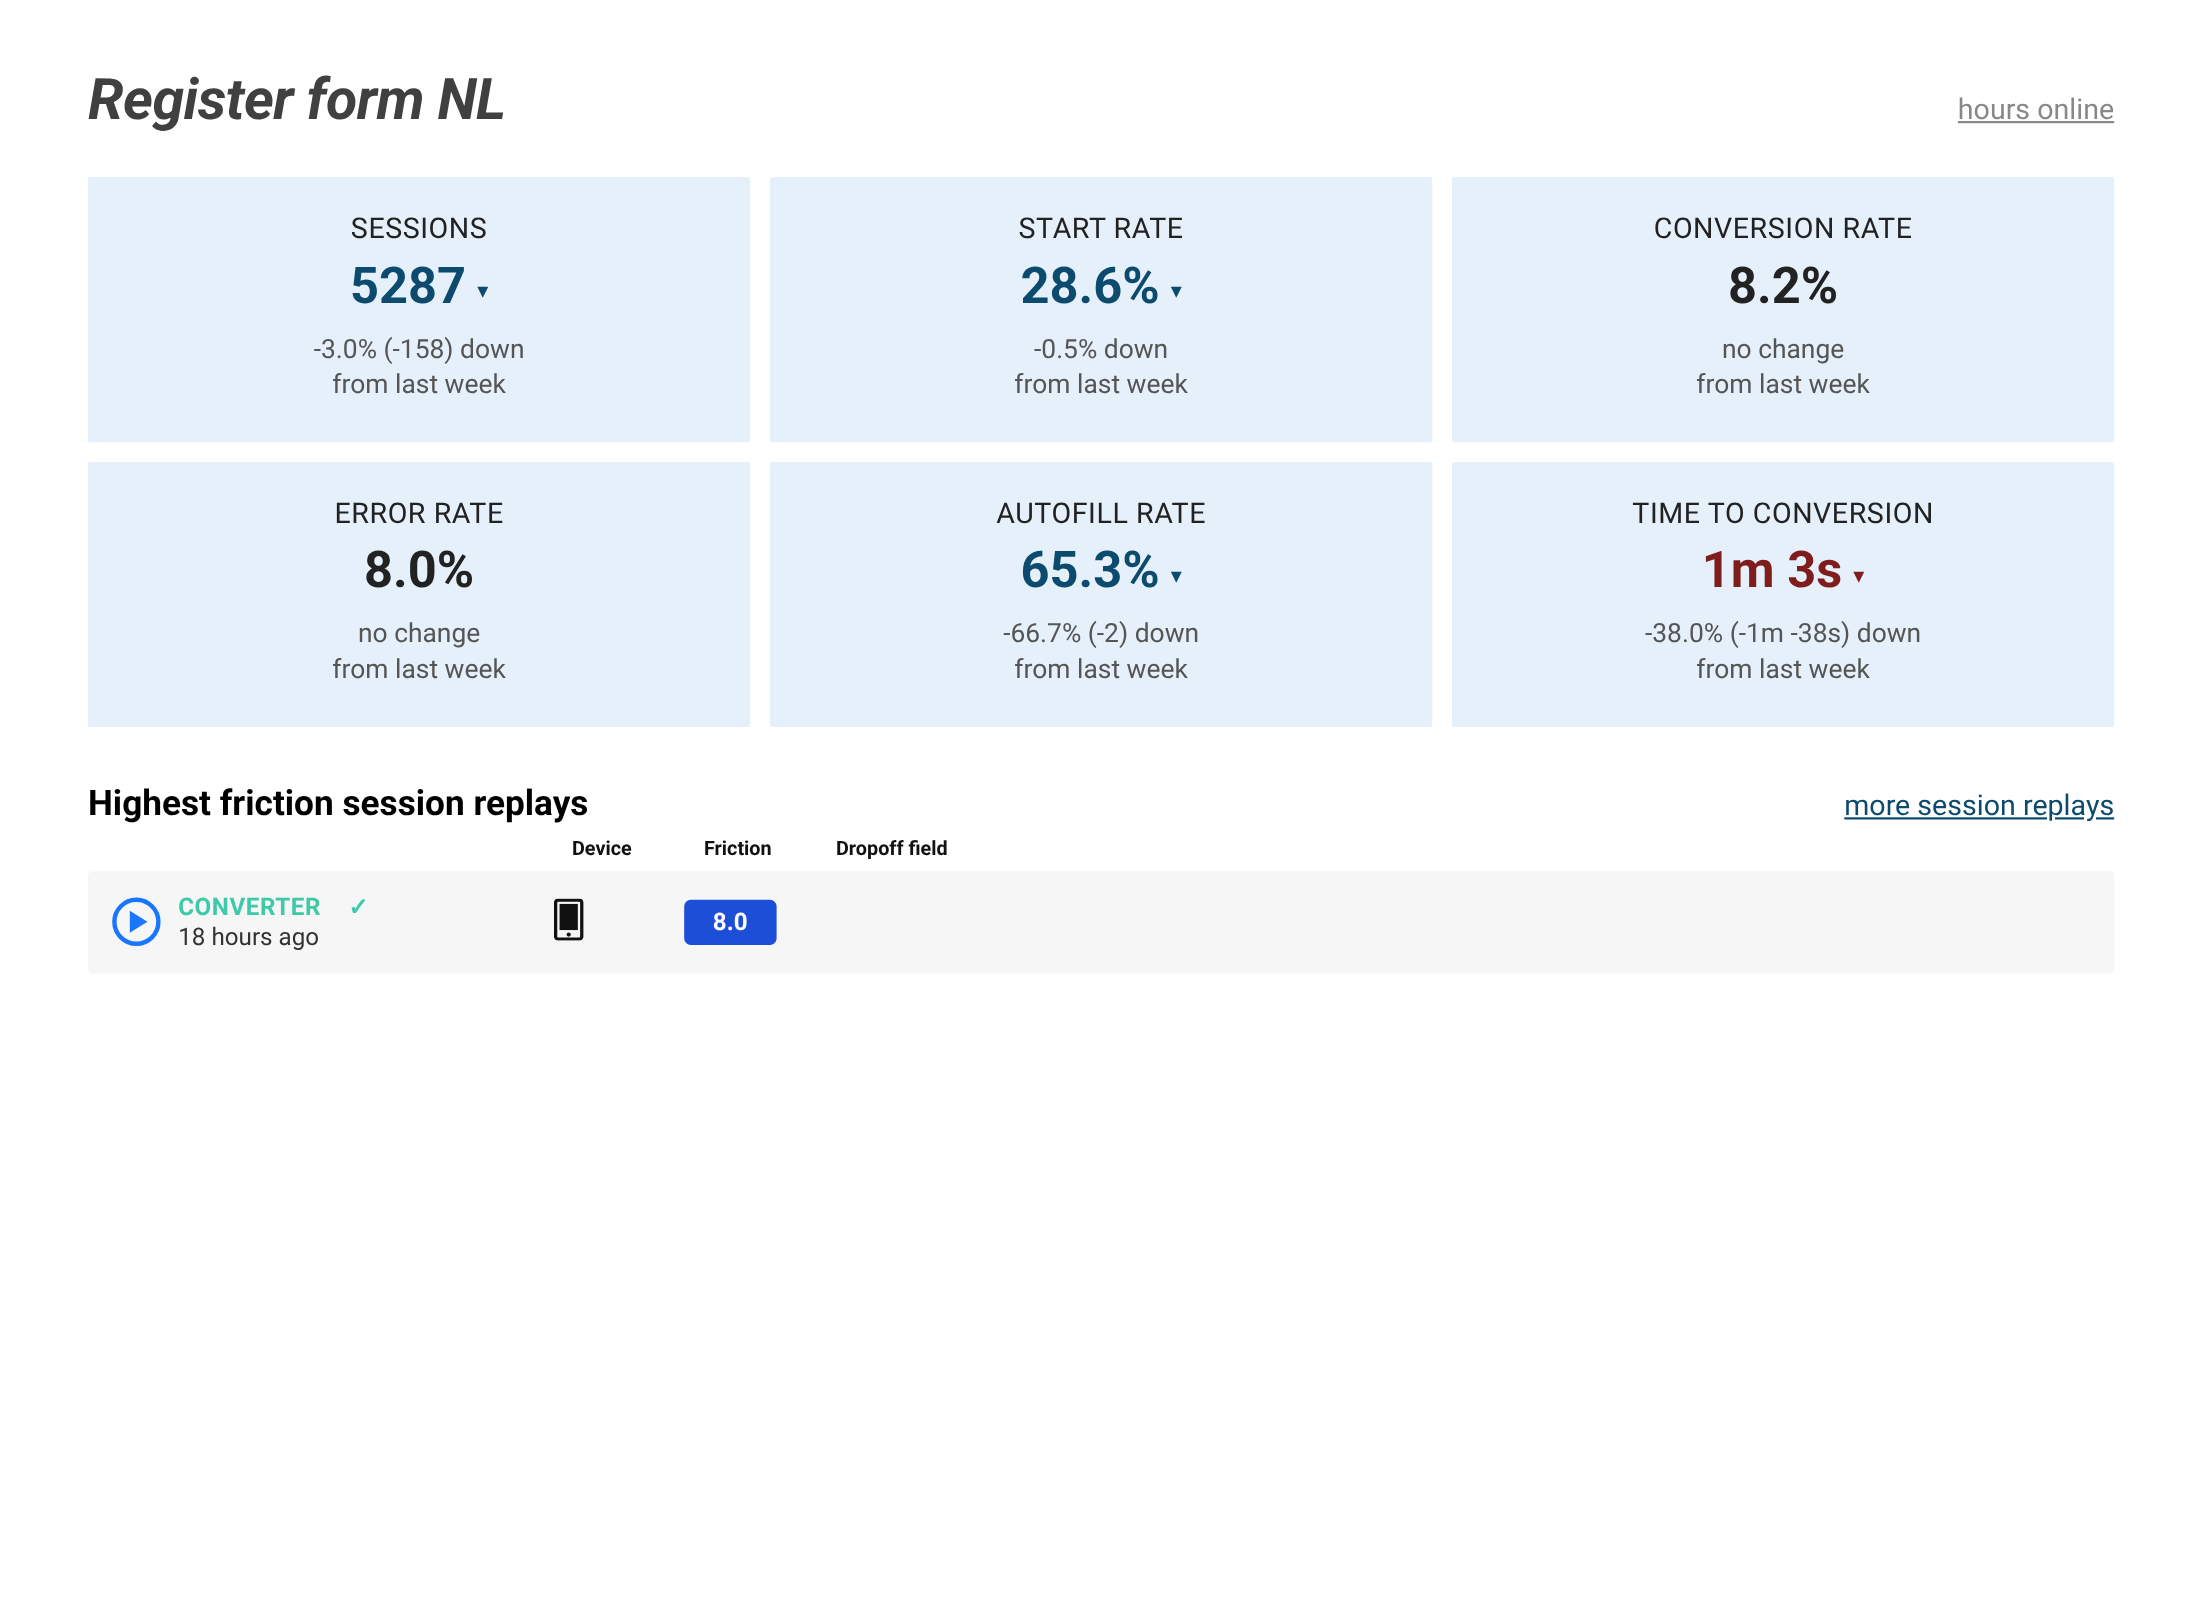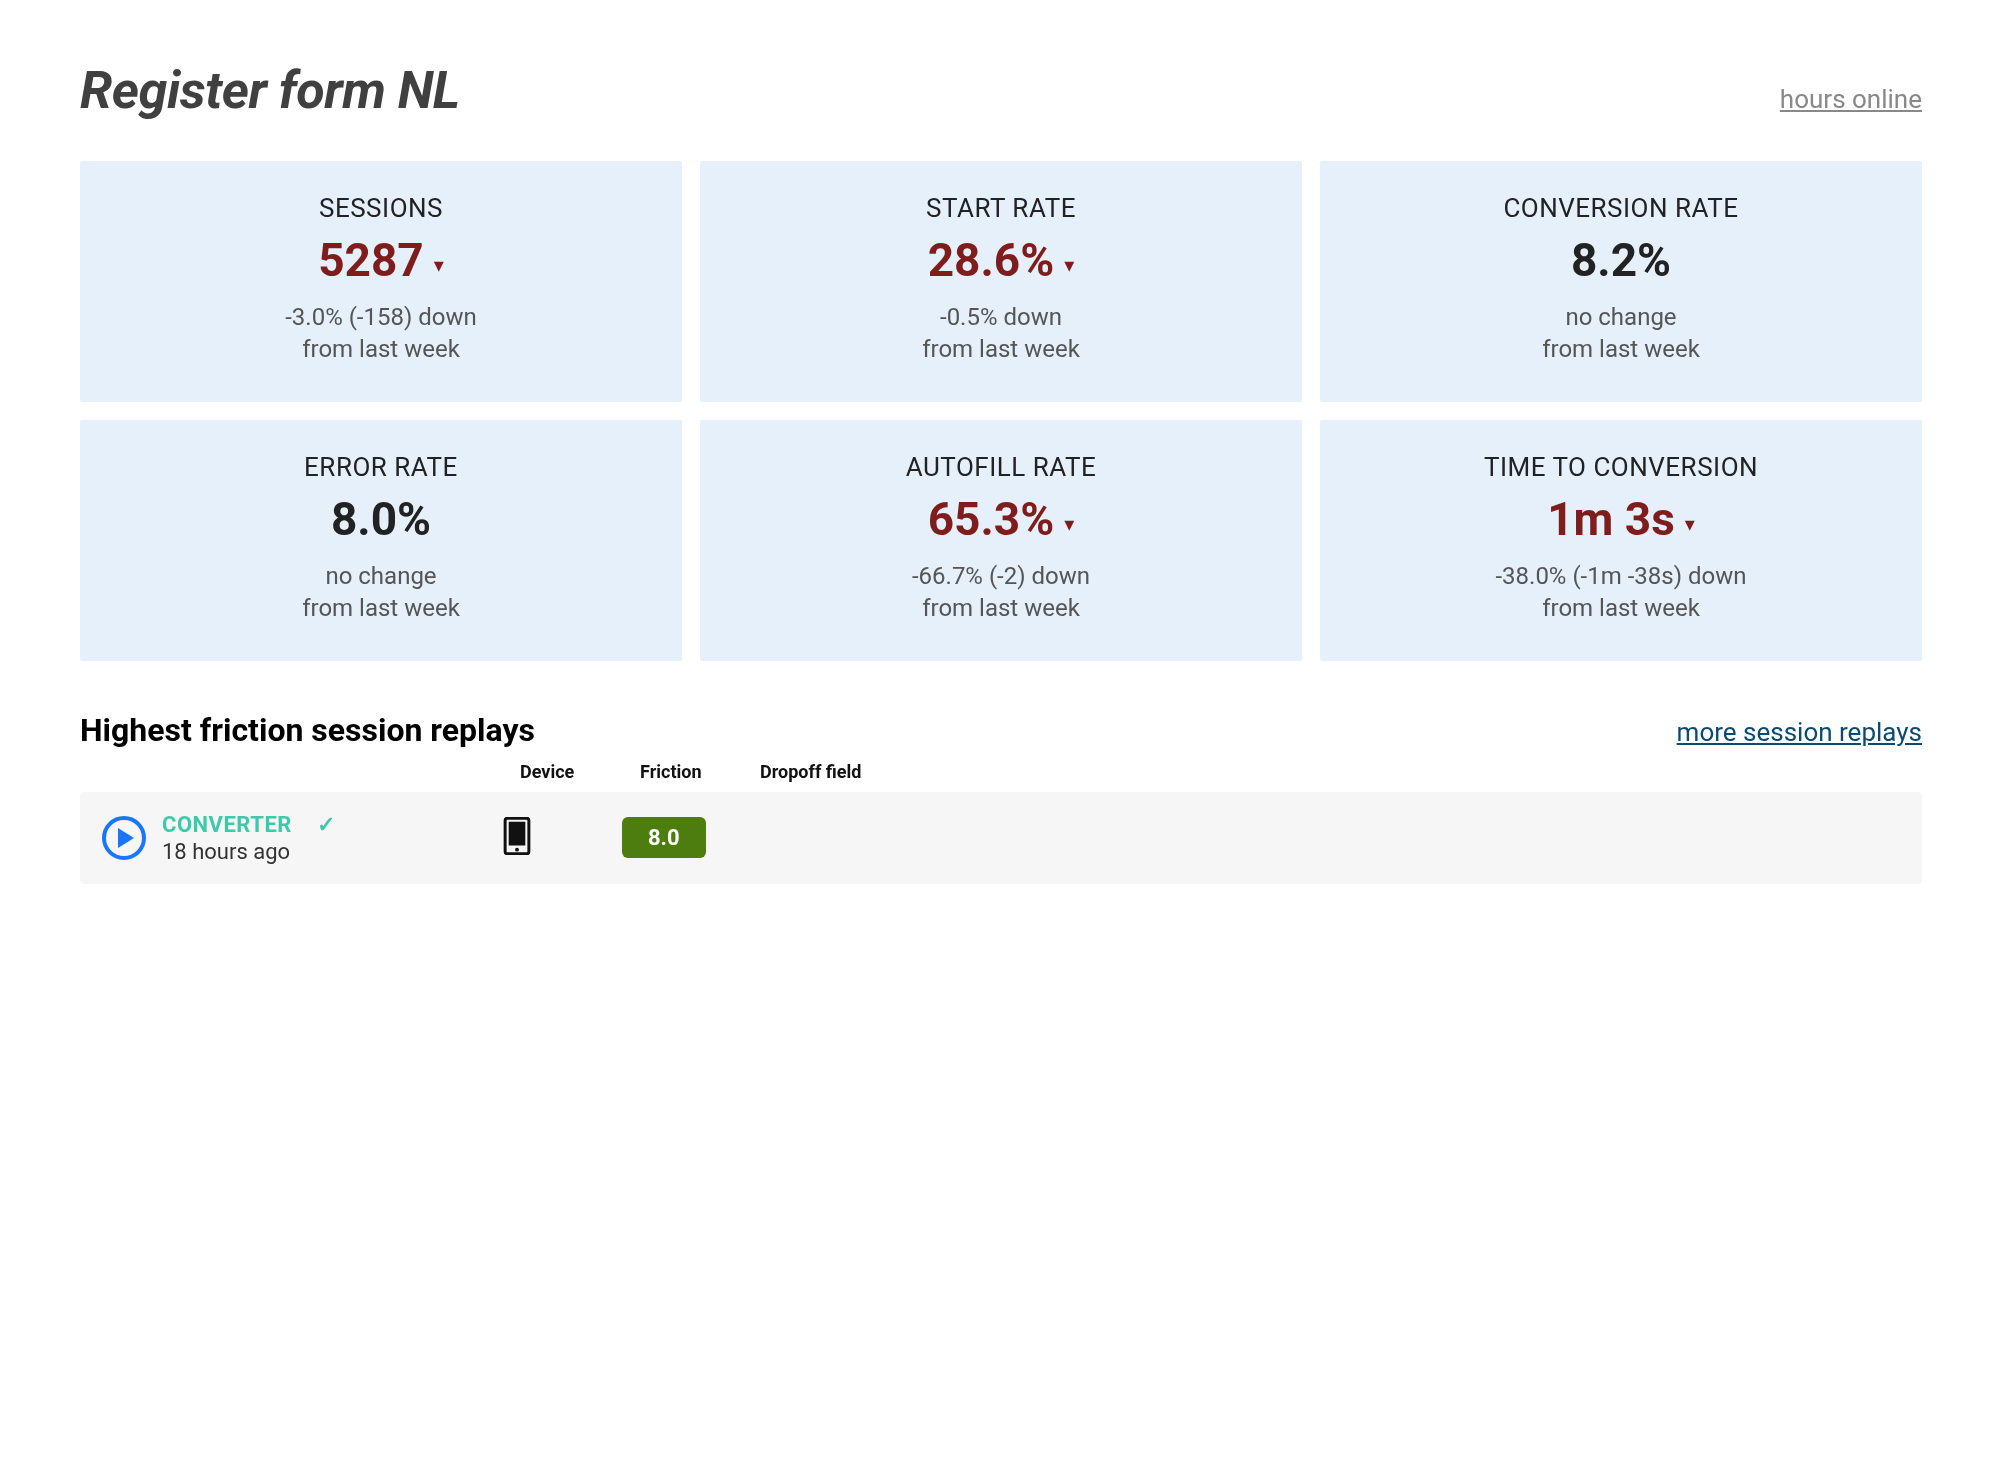--- a/index.html
+++ b/index.html
@@ -56,21 +56,21 @@
       justify-content: center;
       align-items: baseline;
       gap: 10px;
       margin-bottom: 18px;
     }
     .stat-value {
       font-size: 46px;
       font-weight: 700;
       line-height: 1;
     }
-    .val-pink { color: #7f1d1d; }
+    .val-pink { color: #0c4a6e; }
     .val-black { color: #222; }
     .val-teal { color: #7f1d1d; }
     .caret {
       font-size: 20px;
       line-height: 1;
       position: relative;
       top: -4px;
     }
     .stat-delta {
       font-size: 24px;
@@ -151,21 +151,21 @@
     .replay-time {
       font-size: 22px;
       color: #333;
       margin-top: 2px;
     }
     .device-icon svg {
       width: 30px;
       height: 38px;
     }
     .friction-badge {
-      background: #4d7c0f;
+      background: #1d4ed8;
       color: #fff;
       font-weight: 700;
       font-size: 22px;
       padding: 8px 26px;
       border-radius: 6px;
       display: inline-block;
       text-align: center;
     }
   </style>
 </head>

